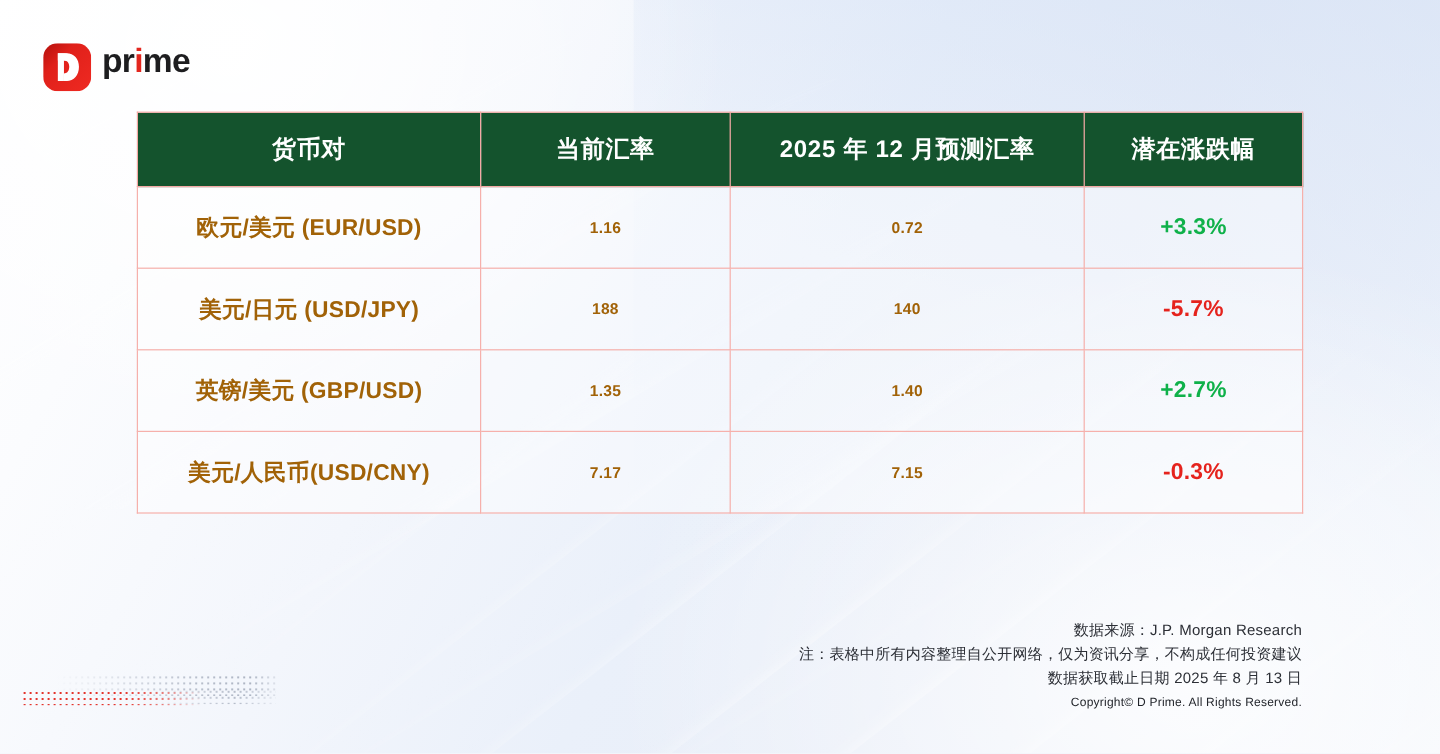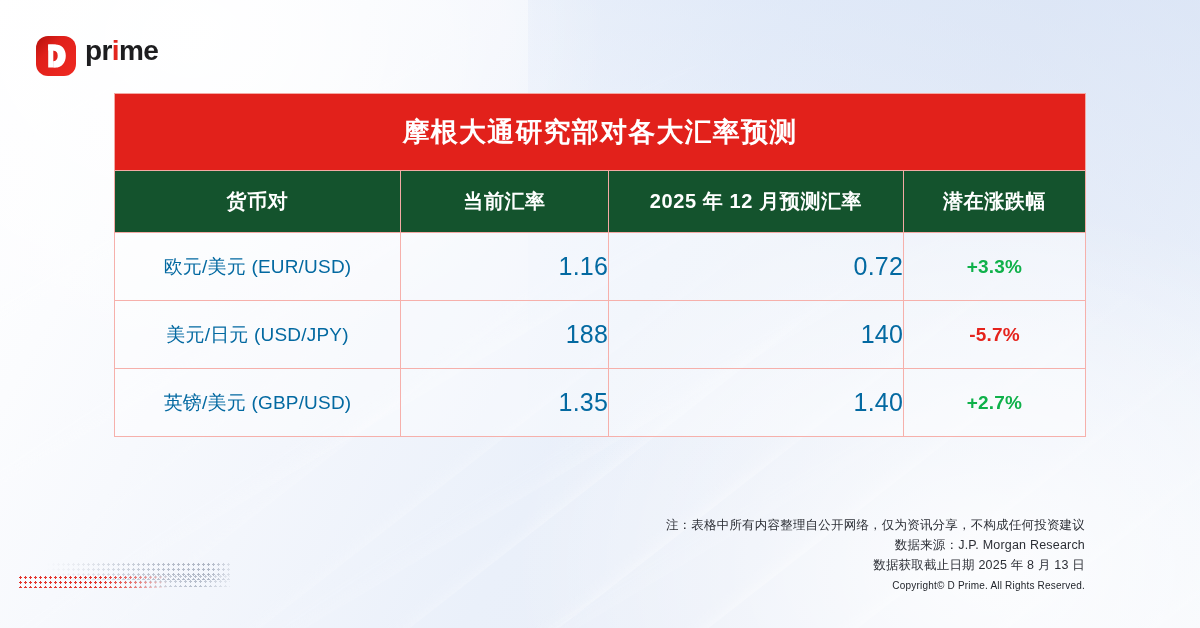--- a/index.html
+++ b/index.html
@@ -140,27 +140,27 @@
     font-weight: 700;
     letter-spacing: .6px;
   }
 
   .body-cell {
     border: 1px solid #f6b0ab;
     height: 68px;
     text-align: center;
     vertical-align: middle;
     background: rgba(255,255,255,.42);
-    color: #0369a1;
+    color: #a16207;
     font-size: 19px;
-    font-weight: 400;
+    font-weight: 700;
     letter-spacing: .2px;
   }
   .body-cell.pair { font-size: 19px; }
-  .body-cell.num  { font-size: 25px; text-align: right; }
+  .body-cell.num  { font-size: 13px; }
   .body-cell.delta { font-size: 19px; font-weight: 700; }
   .delta.up   { color: #0fb14a; margin-top: 20px; }
   .delta.down { color: #e5231d; }
 
   
   .notes {
     position: absolute;
     left: 114px;
     top: 515px;
     width: 971px;
@@ -257,23 +257,20 @@
 <div class="table-wrap">
   <table class="fx">
     <colgroup>
       <col style="width:286px">
       <col style="width:208px">
       <col style="width:295px">
       <col style="width:182px">
     </colgroup>
     <thead>
       <tr>
-        <th class="title-cell" colspan="4">摩根大通研究部对各大汇率预测</th>
-      </tr>
-      <tr>
         <th class="head-cell">货币对</th>
         <th class="head-cell">当前汇率</th>
         <th class="head-cell">2025 年 12 月预测汇率</th>
         <th class="head-cell">潜在涨跌幅</th>
       </tr>
     </thead>
     <tbody>
       <tr>
         <td class="body-cell pair">欧元/美元 (EUR/USD)</td>
         <td class="body-cell num">1.16</td>
@@ -285,27 +282,33 @@
         <td class="body-cell num">188</td>
         <td class="body-cell num">140</td>
         <td class="body-cell delta down">-5.7%</td>
       </tr>
       <tr>
         <td class="body-cell pair">英镑/美元 (GBP/USD)</td>
         <td class="body-cell num">1.35</td>
         <td class="body-cell num">1.40</td>
         <td class="body-cell delta up">+2.7%</td>
       </tr>
+      <tr>
+        <td class="body-cell pair">美元/人民币(USD/CNY)</td>
+        <td class="body-cell num">7.17</td>
+        <td class="body-cell num">7.15</td>
+        <td class="body-cell delta down">-0.3%</td>
+      </tr>
     </tbody>
   </table>
 </div>
 
 <div class="notes">
+  <div class="line">数据来源：J.P. Morgan Research</div>
   <div class="line">注：表格中所有内容整理自公开网络，仅为资讯分享，不构成任何投资建议</div>
-  <div class="line">数据来源：J.P. Morgan Research</div>
   <div class="line">数据获取截止日期 2025 年 8 月 13 日</div>
 </div>
 
 <div class="copyright">Copyright© D Prime. All Rights Reserved.</div>
 
 <div class="deco">
   <div class="deco-gray"></div>
   <div class="deco-gray-2"></div>
   <div class="deco-red"></div>
 </div>

